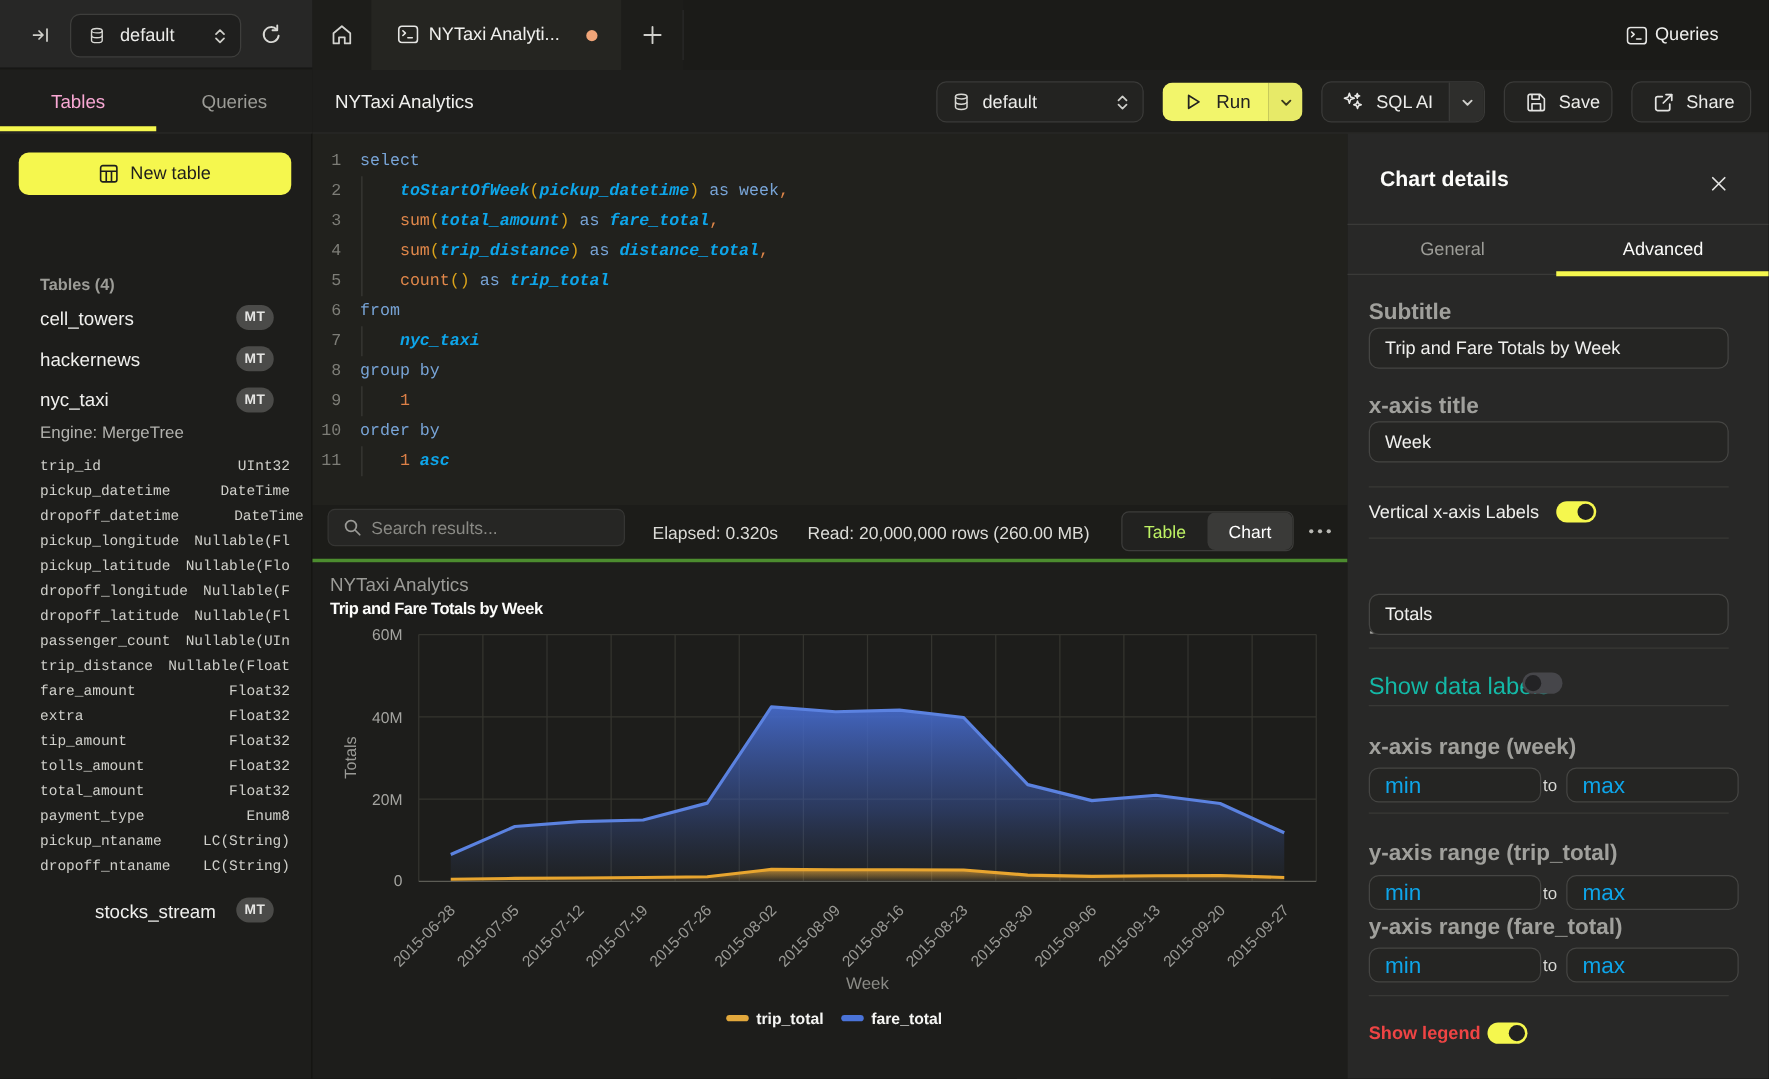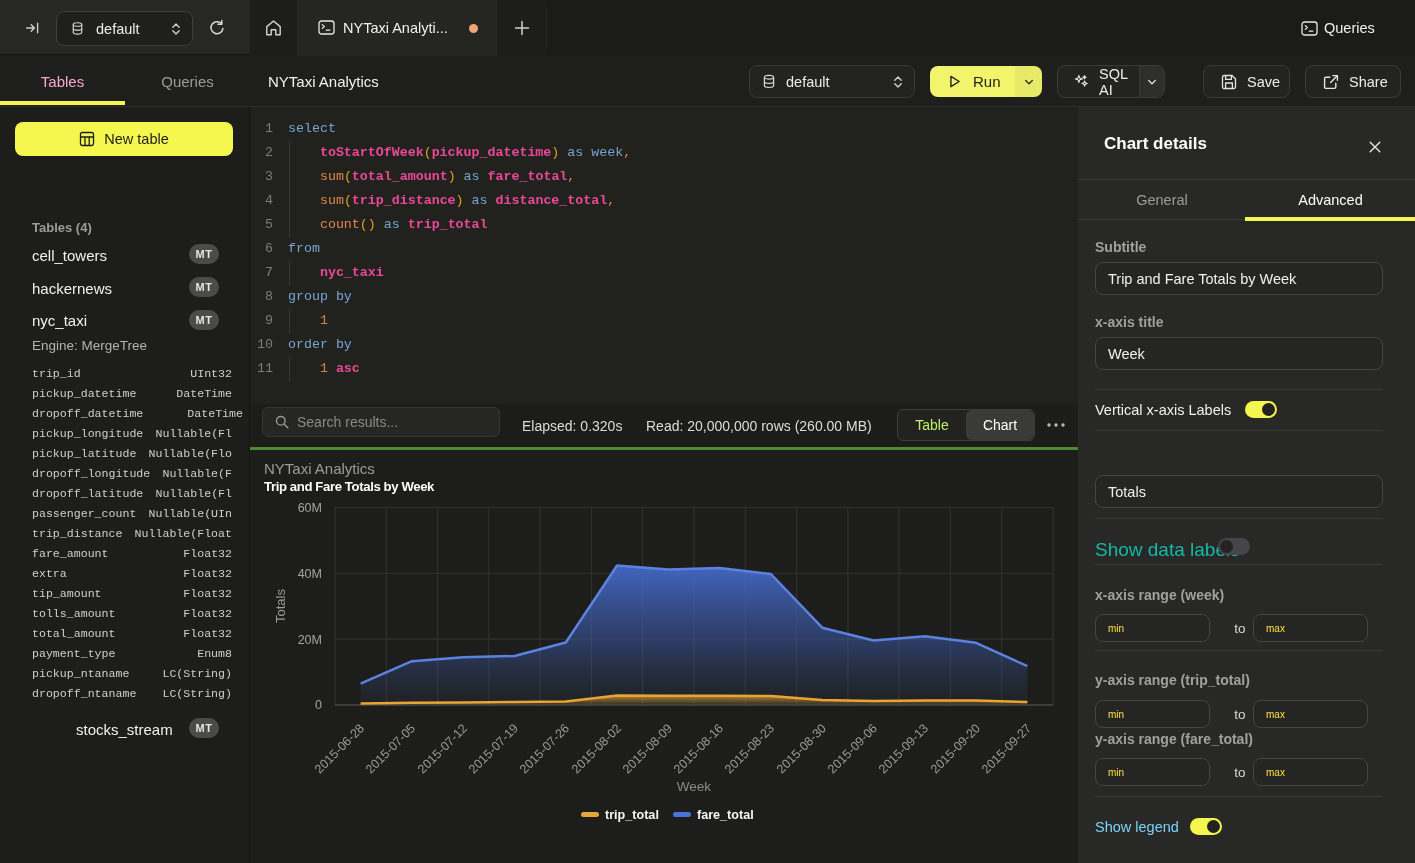--- a/index.html
+++ b/index.html
@@ -30,36 +30,36 @@
 .colrow { position:absolute; left:32px; right:17px; height:20px; font-family:"Liberation Mono", monospace; font-size:11.6px; color:#cfcfca; display:flex; justify-content:space-between; align-items:center; white-space:pre; }
 
 
 #editor { position:absolute; left:250px; top:107px; width:828px; height:297px; background:#21211d; font-family:"Liberation Mono", monospace; font-size:13.3px; line-height:24px; }
 .eline { position:absolute; left:0; width:828px; height:24px; white-space:pre; }
 .lnum { position:absolute; left:0; width:23px; text-align:right; color:#7d7d77; }
 .code { position:absolute; left:38px; }
 .kw { color:#78a4d6; }
 .fn { color:#e0874a; }
 .pr { color:#d9a21a; }
-.id { color:#ec4899; font-weight:bold; }
+.id { color:#0ea5e9; font-weight:bold;font-style:italic; }
 .cm { color:#e0874a; }
 .nm { color:#dd8047; }
 
 
 #resultsbar { position:absolute; left:250px; top:404px; width:828px; height:46px; background:#1c1c19; border-bottom:3px solid #4c8c2f; }
 
 
 #chartsec { position:absolute; left:250px; top:450px; width:828px; height:413px; background:#1d1d1b; }
 
 
 #panel { position:absolute; left:1078px; top:107px; width:337px; height:756px; background:#282827; }
-.plabel { position:absolute; left:17px; color:#a0a09c; font-size:14px; font-weight:bold; }
+.plabel { position:absolute; left:17px; color:#a0a09c; font-size:18px; font-weight:bold; }
 .pinput { position:absolute; left:17px; width:288px; height:33px; background:#252523; border:1px solid #454543; border-radius:8px; display:flex; align-items:center; color:#f0f0ee; font-size:14.5px; padding-left:12px; }
 .pdivider { position:absolute; left:17px; width:288px; height:1px; background:#383836; }
-.minmax { position:absolute; width:115px; height:28px; background:#252523; border:1px solid #454543; border-radius:8px; display:flex; align-items:center; color:#fde047; font-size:10px; padding-left:12px; }
+.minmax { position:absolute; width:138px; height:28px; background:#252523; border:1px solid #454543; border-radius:8px; display:flex; align-items:center; color:#0ea5e9; font-size:18px; padding-left:12px; }
 .toggle { position:absolute; width:32px; height:16.5px; border-radius:9px; }
 .toggle .knob { position:absolute; top:1.75px; width:13px; height:13px; border-radius:50%; }
 .ton { background:#f5f74e; }
 .ton .knob { right:2px; background:#222220; }
 .toff { background:#46464a; }
 .toff .knob { left:2px; background:#232325; }
 </style>
 </head>
 <body>
 
@@ -135,21 +135,21 @@
         </svg>
       <span style="margin-left:11px;color:#232321;font-size:15px;font-weight:500;">Run</span>
     </div>
     <div style="width:27px;background:#e7ea68;display:flex;align-items:center;justify-content:center;">
       <svg width="12" height="12" viewBox="0 0 12 12" fill="none" stroke="#3a3a1e" stroke-width="1.5" stroke-linecap="round" stroke-linejoin="round">
           <path d="M2.7 4.5 L6 7.8 L9.3 4.5"></path>
         </svg>
     </div>
   </div>
 
-  <div class="btn" style="left:807px;top:9px;width:108px;overflow:hidden;justify-content:space-between;">
+  <div class="btn" style="left:807px;top:9px;width:131px;overflow:hidden;justify-content:space-between;">
     <svg style="margin-left:16px;" width="17" height="17" viewBox="0 0 17 17" fill="none" stroke="#e8e8e6" stroke-width="1.2" stroke-linejoin="round">
       <path d="M5.5 1.6 L6.5 4.6 L9.5 5.6 L6.5 6.6 L5.5 9.6 L4.5 6.6 L1.5 5.6 L4.5 4.6 Z"></path>
       <path d="M12 7.8 L12.8 10 L15 10.8 L12.8 11.6 L12 13.8 L11.2 11.6 L9 10.8 L11.2 10 Z"></path>
       <path d="M11.8 1.8 L12.3 3.2 L13.7 3.7 L12.3 4.2 L11.8 5.6 L11.3 4.2 L9.9 3.7 L11.3 3.2 Z"></path>
     </svg>
     <span style="margin-left:10px;">SQL AI</span>
     <div style="margin-left:auto;width:28px;height:33px;background:#2e2e2c;border-left:1px solid #3a3a38;display:flex;align-items:center;justify-content:center;">
       <svg width="12" height="12" viewBox="0 0 12 12" fill="none" stroke="#d0d0cc" stroke-width="1.5" stroke-linecap="round" stroke-linejoin="round">
           <path d="M2.7 4.5 L6 7.8 L9.3 4.5"></path>
         </svg>
@@ -361,17 +361,17 @@
   <div class="pdivider" style="top:543px;"></div>
   <div class="plabel" style="top:565px;">y-axis range (trip_total)</div>
   <div class="minmax" style="left:17px;top:593px;">min</div>
   <div style="position:absolute;left:153px;top:593px;width:18px;height:28px;display:flex;align-items:center;justify-content:center;color:#d8d8d4;font-size:13.5px;">to</div>
   <div class="minmax" style="left:175px;top:593px;">max</div>
   <div class="plabel" style="top:624px;">y-axis range (fare_total)</div>
   <div class="minmax" style="left:17px;top:651px;">min</div>
   <div style="position:absolute;left:153px;top:651px;width:18px;height:28px;display:flex;align-items:center;justify-content:center;color:#d8d8d4;font-size:13.5px;">to</div>
   <div class="minmax" style="left:175px;top:651px;">max</div>
   <div class="pdivider" style="top:689px;"></div>
-  <div style="position:absolute;left:17px;top:712px;font-size:14.5px;color:#7dd3fc;">Show legend</div>
+  <div style="position:absolute;left:17px;top:712px;font-size:14.5px;color:#ef4444;font-weight:bold;">Show legend</div>
   <div class="toggle ton" style="left:112px;top:711px;">
       <div class="knob"></div>
     </div>
 </div>
 
 </body></html>

